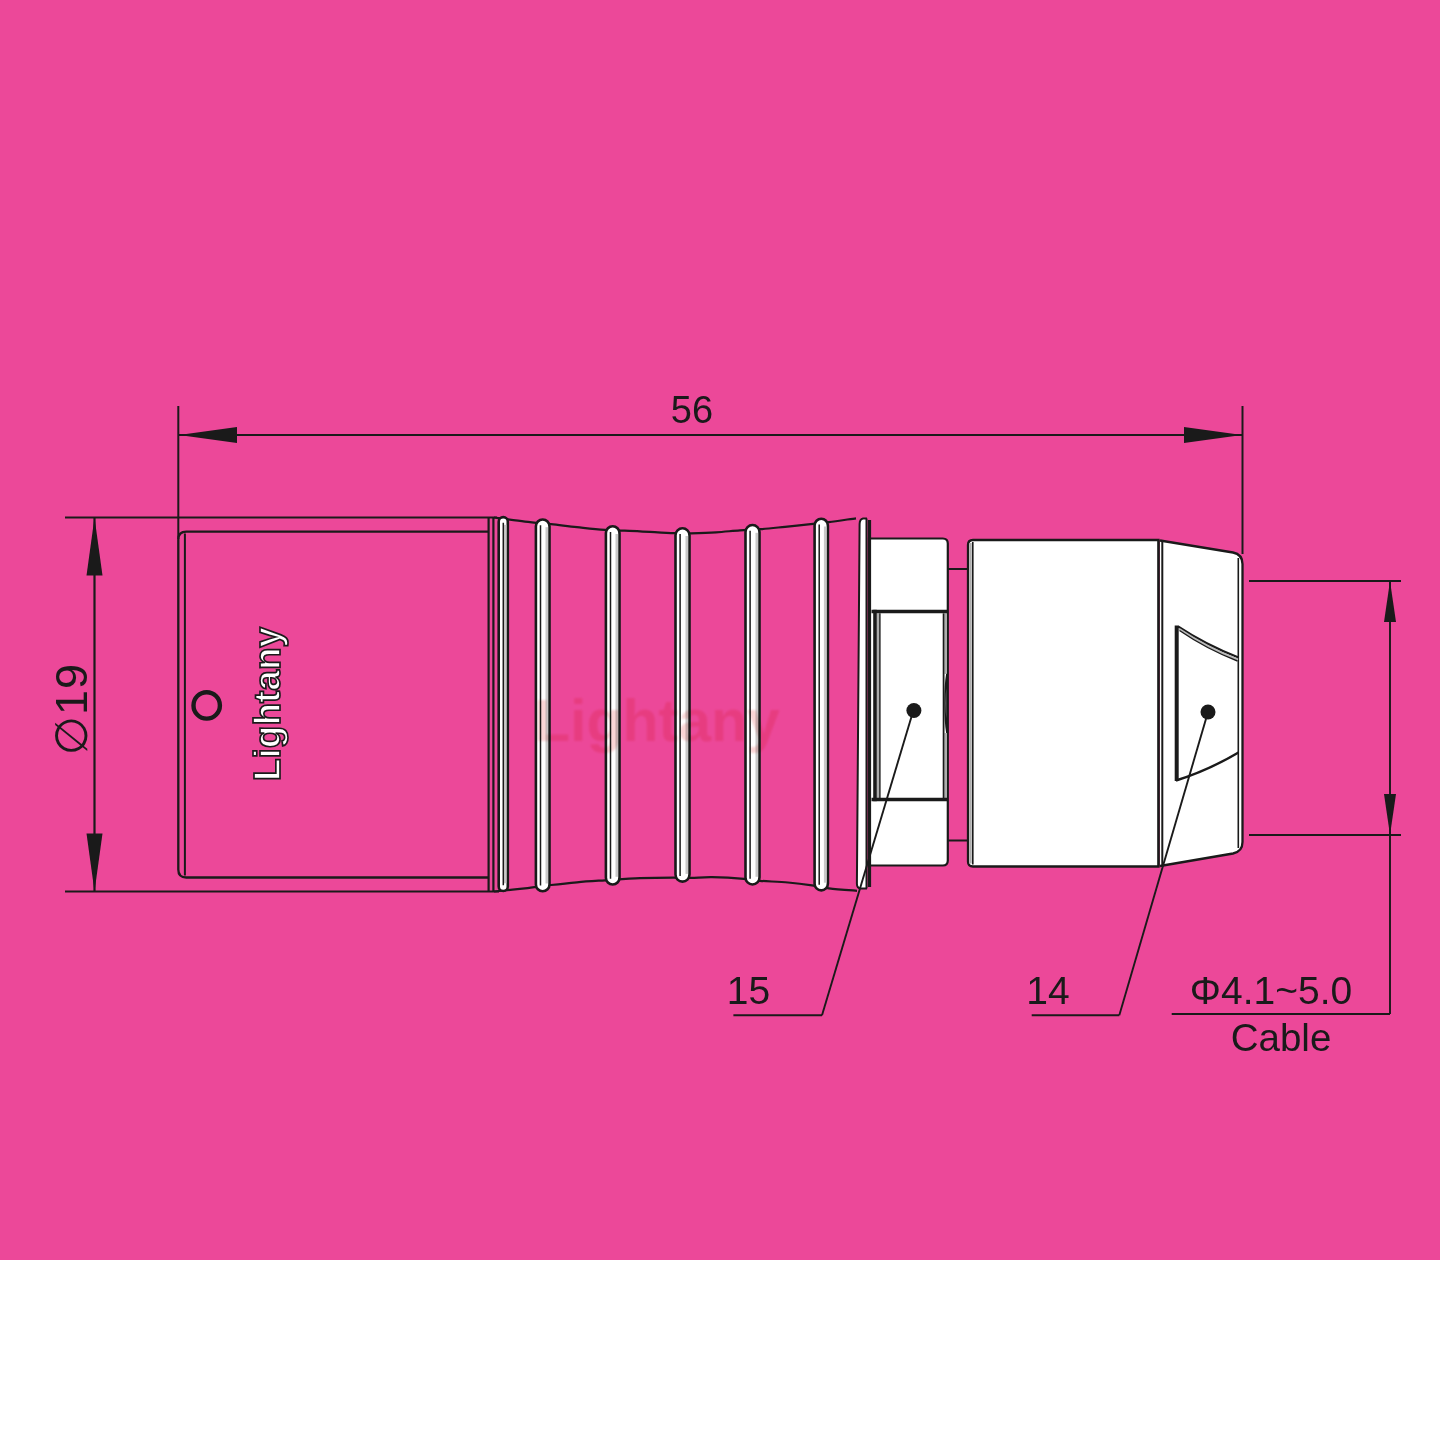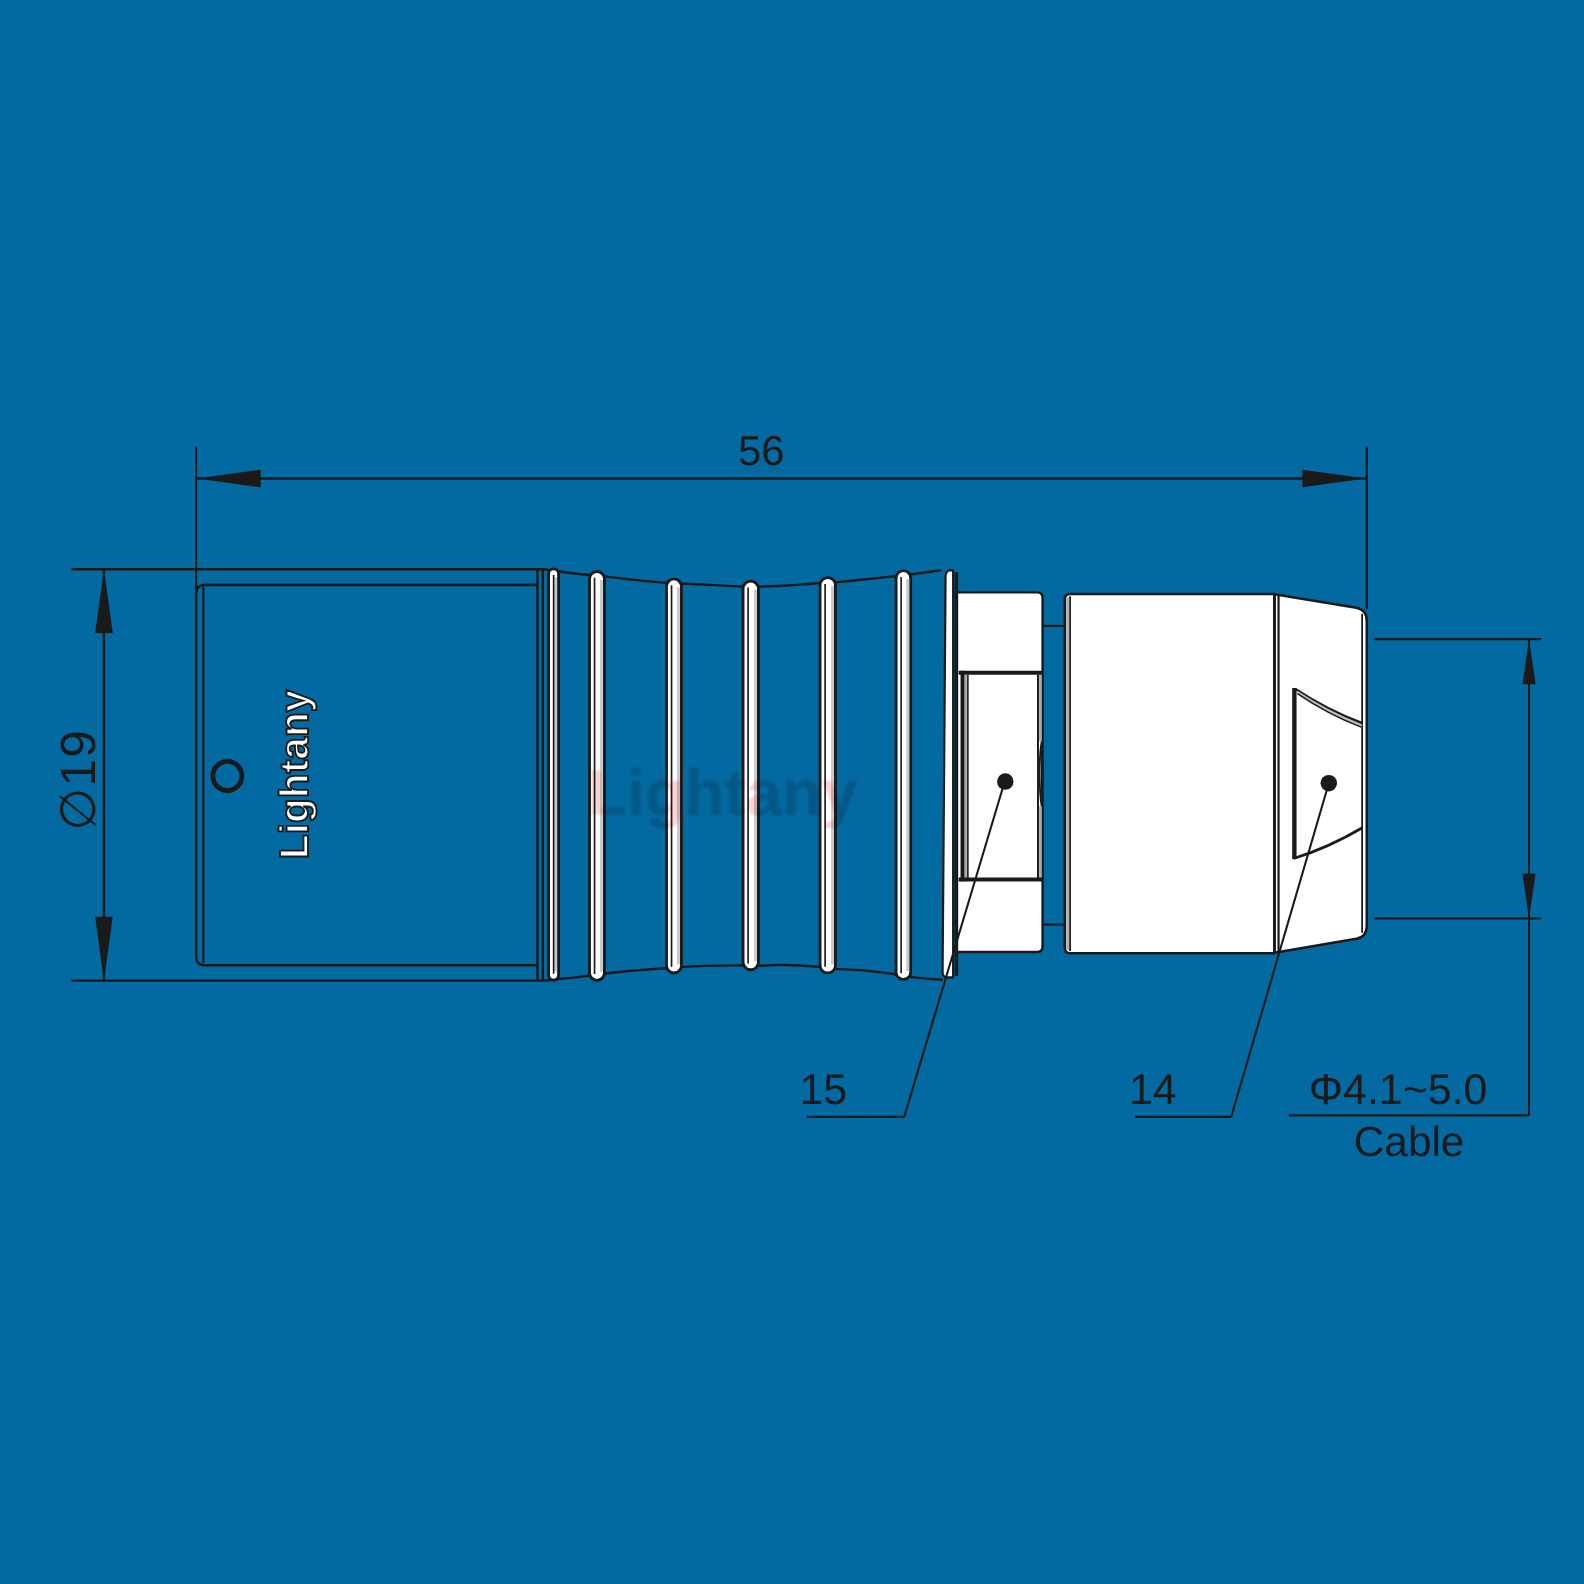--- a/index.html
+++ b/index.html
@@ -1,16 +1,16 @@
 <!DOCTYPE html>
 <html><head>
 <meta charset="utf-8">
 <style>
 html,body{margin:0;padding:0;background:#fff;}
-#page{position:relative;width:1440px;height:1440px;background:#0369a1;overflow:hidden;}
+#page{position:relative;width:1440px;height:1260px;background:#ec4899;overflow:hidden;}
 svg{position:absolute;left:0;top:0;}
 .wm{position:absolute;left:534px;top:687px;width:260px;
   font-family:"Liberation Sans",sans-serif;font-weight:bold;font-size:59px;
   letter-spacing:0;color:#fad5d5;mix-blend-mode:multiply;filter:blur(1px);}
 </style>
 </head>
 <body>
 <div id="page">
 <svg width="1440" height="1440" viewBox="0 0 1440 1440" fill="none" stroke-linecap="butt">
 

